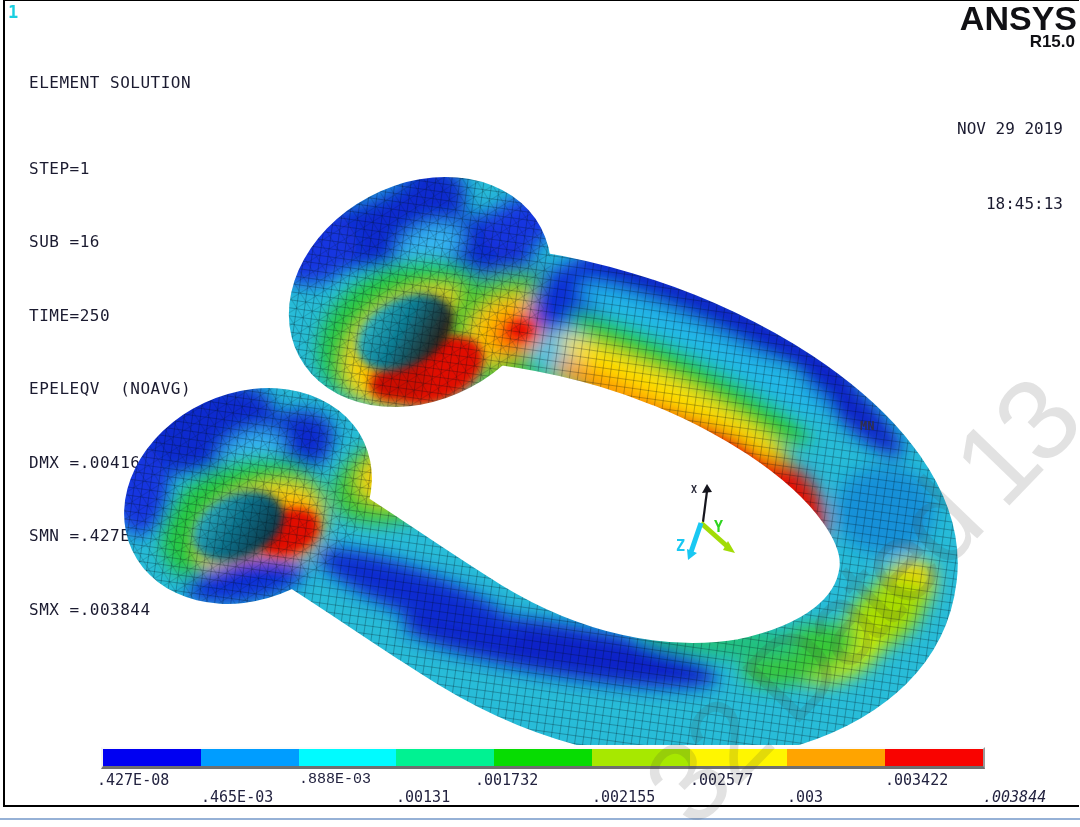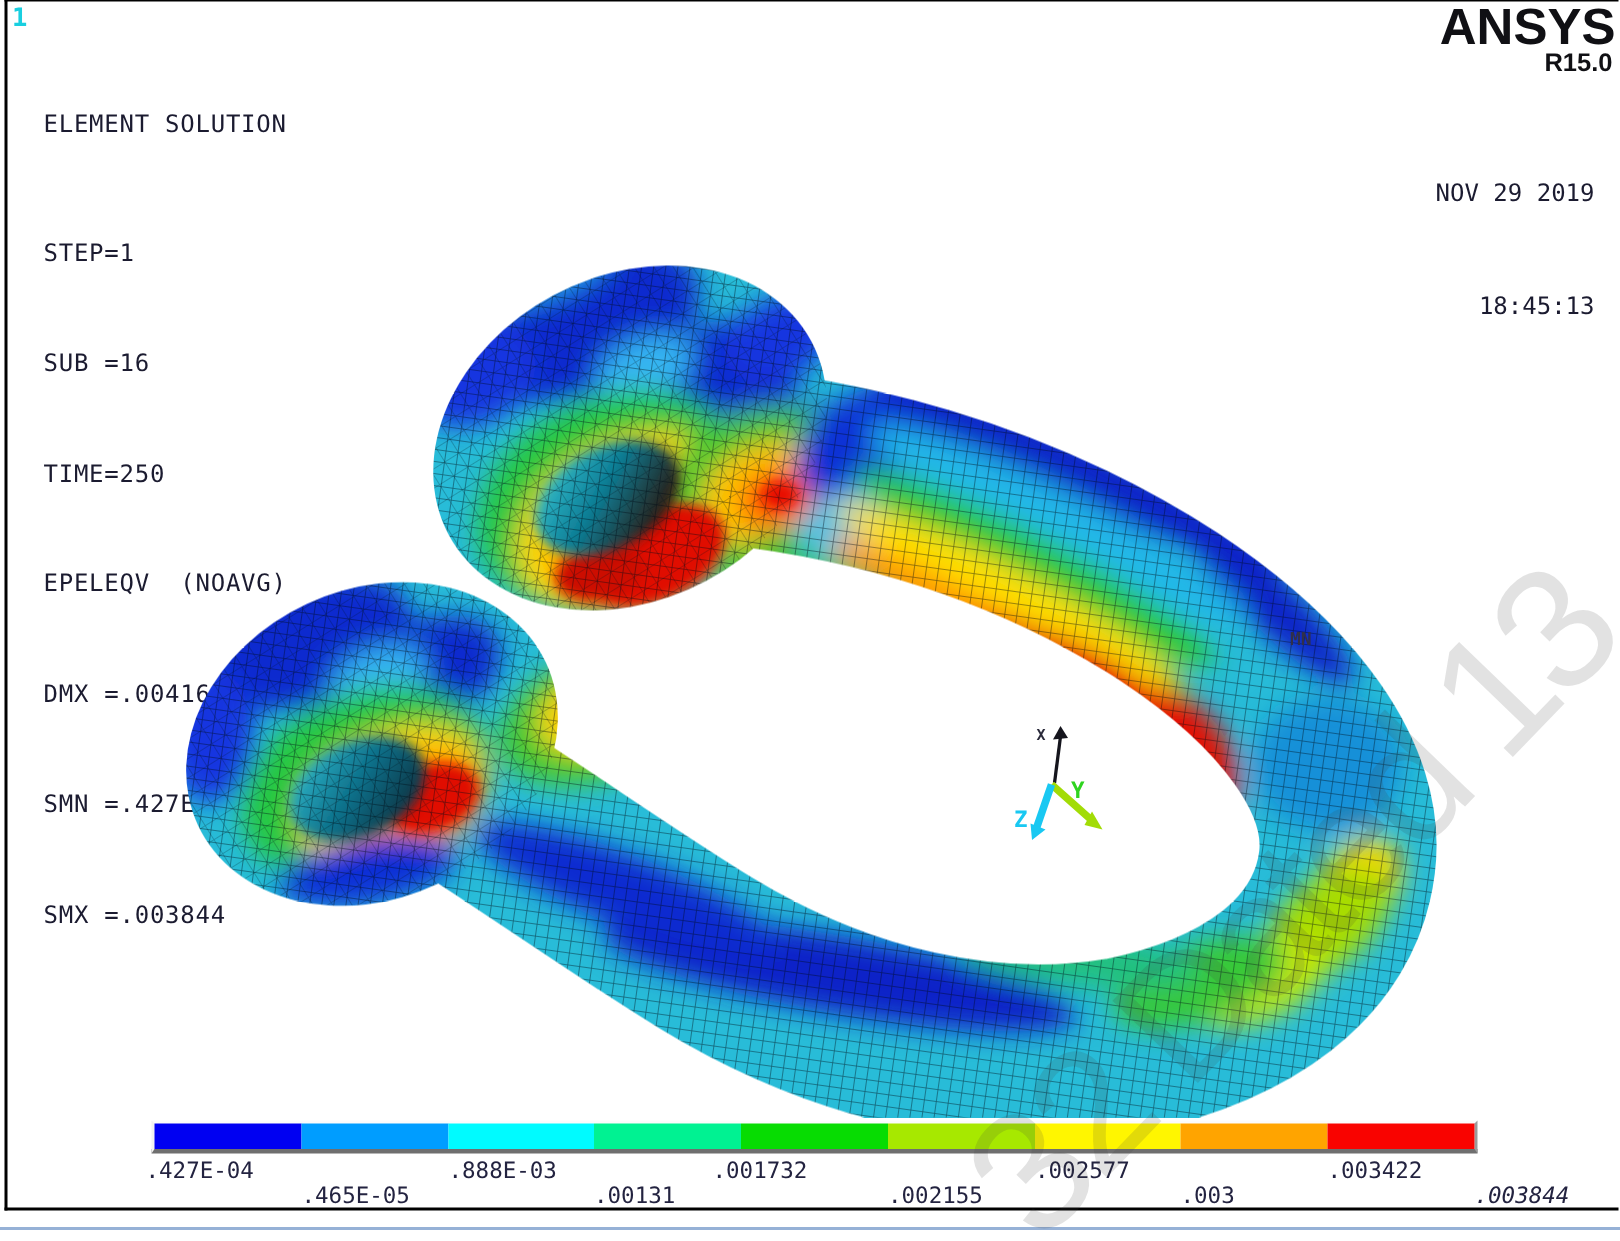--- a/index.html
+++ b/index.html
@@ -205,24 +205,24 @@
       <div style="background: rgb(0, 157, 255);"></div>
       <div style="background: rgb(0, 251, 255);"></div>
       <div style="background: rgb(0, 242, 146);"></div>
       <div style="background: rgb(7, 220, 2);"></div>
       <div style="background: rgb(167, 232, 0);"></div>
       <div style="background: rgb(255, 246, 0);"></div>
       <div style="background: rgb(255, 164, 0);"></div>
       <div style="background: rgb(249, 3, 0);"></div>
     </div>
   <div class="labels" id="legend-labels">
-      <span style="left: -6px;">.427E-04</span>
-      <span style="left: 196px;">.888E-03</span>
+      <span style="left: -6px;">.427E-08</span>
+      <span style="left: 196px; font-family: Liberation Mono, monospace;">.888E-03</span>
       <span style="left: 372px;">.001732</span>
       <span style="left: 587px;">.002577</span>
       <span style="left: 782px; text-align: right;">.003422</span>
-      <span class="row2" style="left: 98px;">.465E-05</span>
+      <span class="row2" style="left: 98px;">.465E-03</span>
       <span class="row2" style="left: 293px; text-align: center;">.00131</span>
       <span class="row2" style="left: 489px;">.002155</span>
       <span class="row2" style="left: 684px;">.003</span>
       <span class="row2" style="left: 880px; font-style: italic;">.003844</span>
     </div>
 </div>
 
 </body></html>

